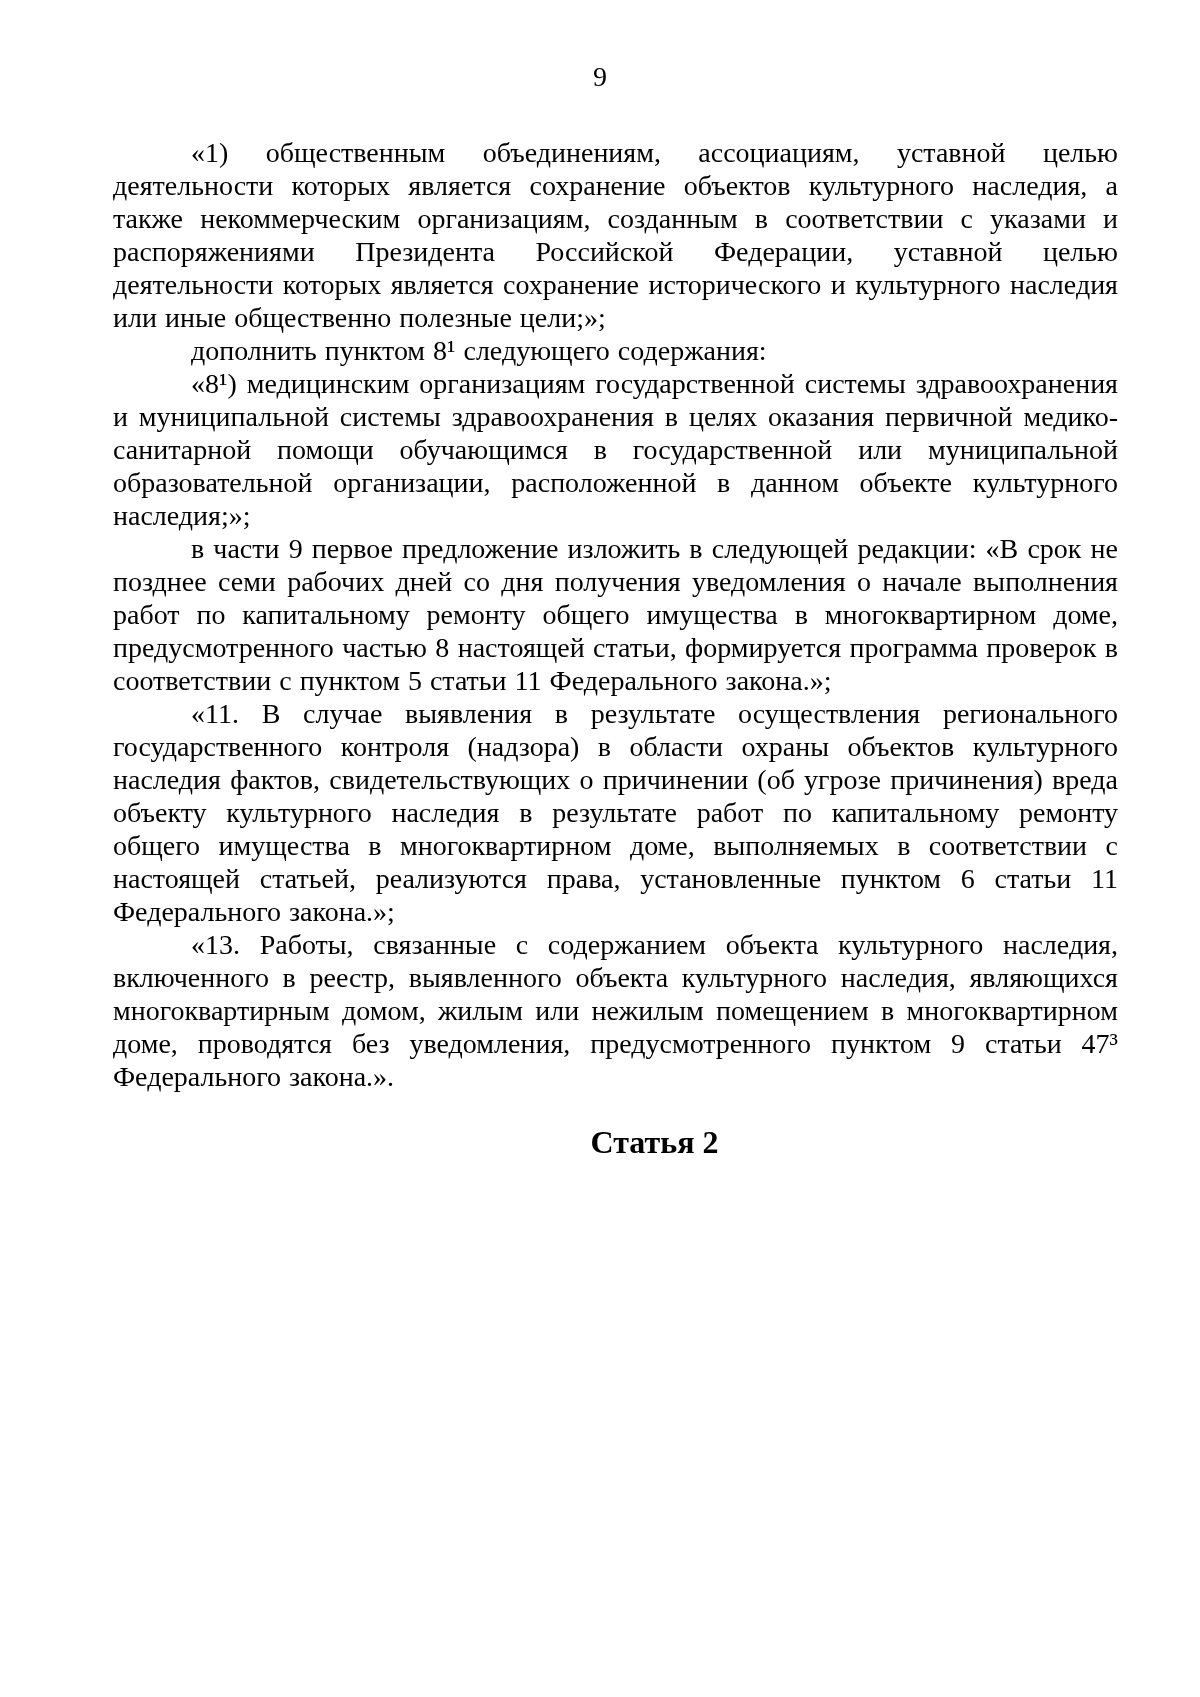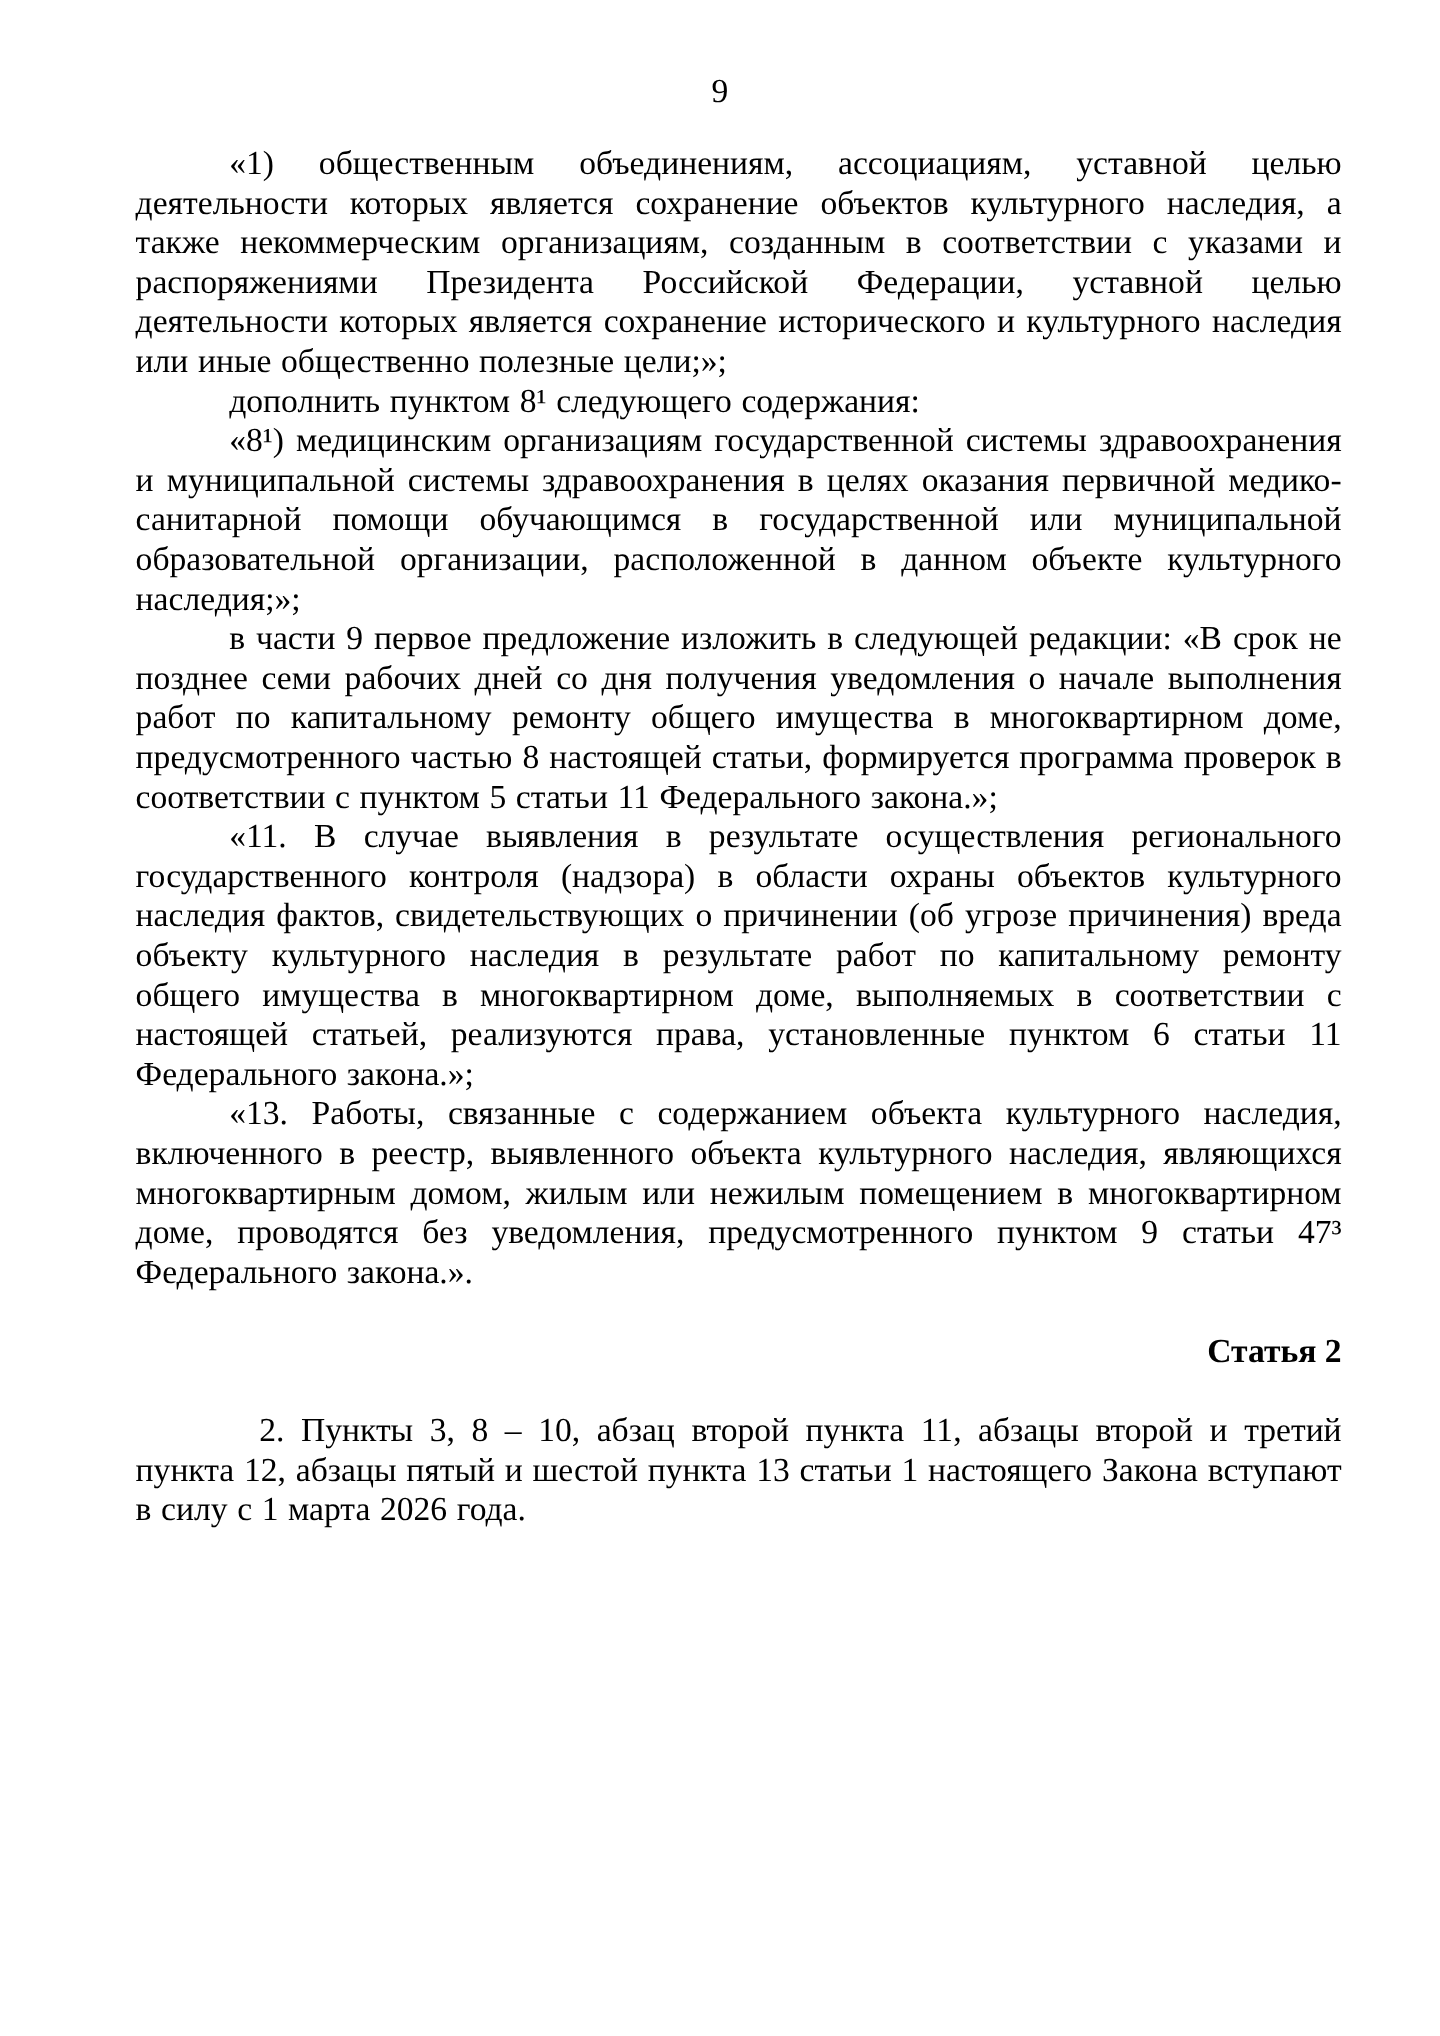--- a/index.html
+++ b/index.html
@@ -21,42 +21,42 @@
     top: 60px;
     left: 0;
     width: 100%;
     text-align: center;
     font-size: 28px;
     line-height: 33px;
   }
   .content {
     position: absolute;
     left: 113px;
-    top: 120px;
+    top: 136px;
     width: 1005px;
   }
   .content p {
     margin: 0;
     font-size: 28px;
     line-height: 33px;
     text-align: justify;
     text-indent: 78px;
     hyphens: none;
     word-spacing: 1px;
   }
   .content p.indent-lg {
     text-indent: 103px;
   }
   .article-heading {
-    font-size: 28px;
+    font-size: 32px;
     line-height: 33px;
     font-weight: 700;
     margin: 33px 0 33px 0;
     text-indent: 78px;
-    text-align: right;
+    text-align: center;
   }
 </style>
 </head>
 <body>
 
 <div class="page">
 
   <div class="page-number">9</div>
 
   <div class="content">
@@ -74,17 +74,16 @@
 
 
     <p>«11. В случае выявления в результате осуществления регионального государственного контроля (надзора) в области охраны объектов культурного наследия фактов, свидетельствующих о причинении (об угрозе причинения) вреда объекту культурного наследия в результате работ по капитальному ремонту общего имущества в многоквартирном доме, выполняемых в соответствии с настоящей статьей, реализуются права, установленные пунктом 6 статьи 11 Федерального закона.»;</p>
 
 
     <p>«13. Работы, связанные с содержанием объекта культурного наследия, включенного в реестр, выявленного объекта культурного наследия, являющихся многоквартирным домом, жилым или нежилым помещением в многоквартирном доме, проводятся без уведомления, предусмотренного пунктом 9 статьи 47³ Федерального закона.».</p>
 
     <h2 class="article-heading">Статья 2</h2>
 
 
-    <p class="indent-lg">2. Пункты 3, 8 – 10, абзац второй пункта 11, абзацы второй и третий пункта 12, абзацы пятый и шестой пункта 13 статьи 1 настоящего Закона вступают в силу с 1 марта 2026 года.</p>
 
   </div>
 
 </div>
 
 </body></html>

